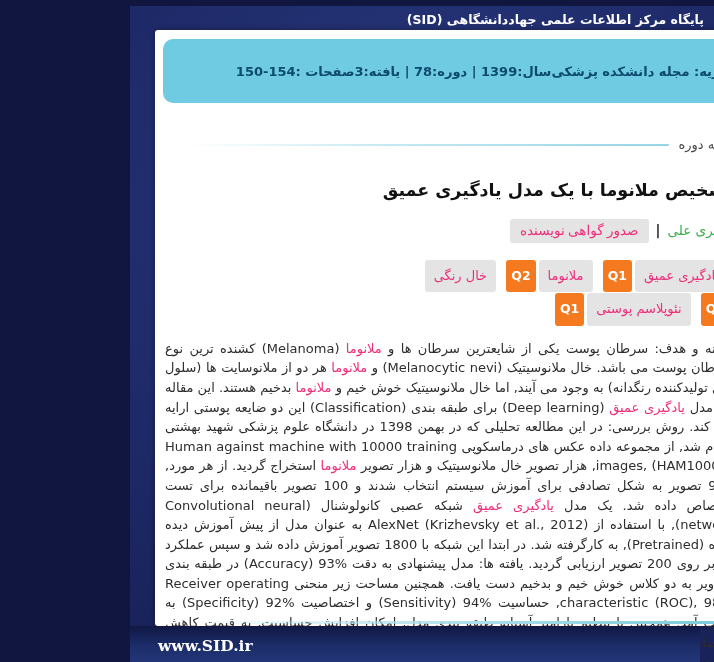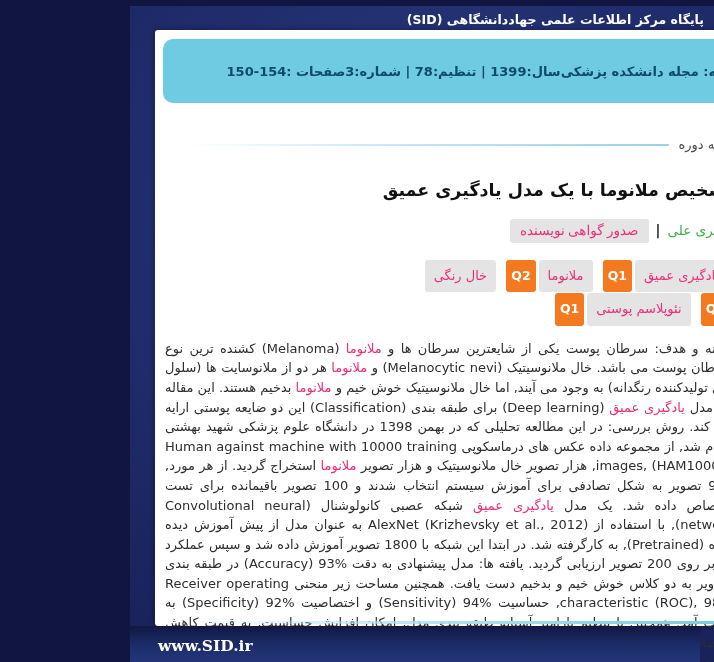--- a/index.html
+++ b/index.html
@@ -91,21 +91,21 @@
 <div class="stage">
 
   <div class="topbar">
     <span class="topbar-title">پایگاه مرکز اطلاعات علمی جهاددانشگاهی (SID)</span>
   </div>
 
   <div class="card">
 
     <div class="journal-box">
       <div>نشریه: مجله دانشکده پزشکی</div>
-      <div>سال:1399 | تنظیم:78 | شماره:3</div>
+      <div>سال:1399 | دوره:78 | یافته:3</div>
       <div>صفحات :154-150</div>
     </div>
 
     <div class="section-row">
       <span class="bullet"></span>
       <span class="section-title">اطلاعات مقاله دوره</span>
       <span class="section-line"></span>
     </div>
 
     <div class="row row-title">

